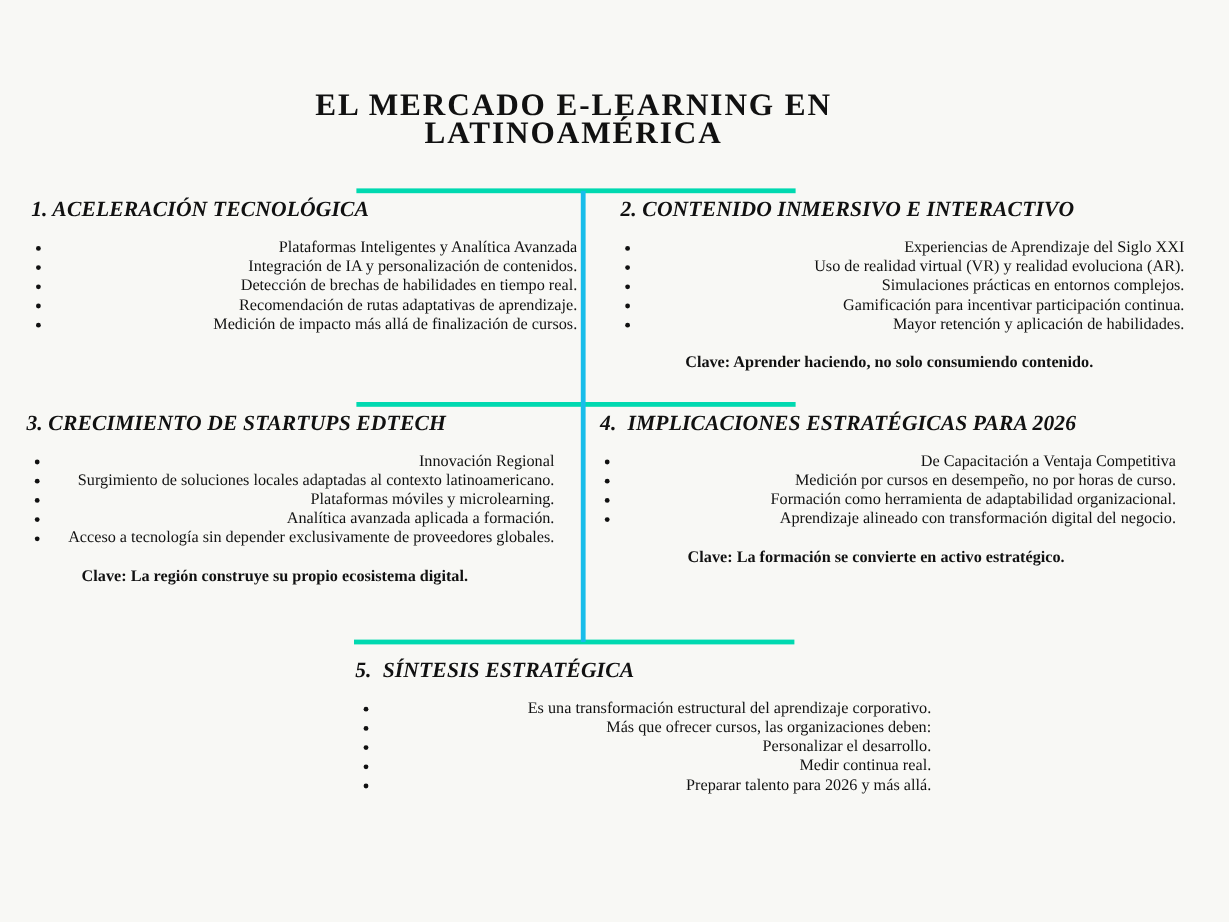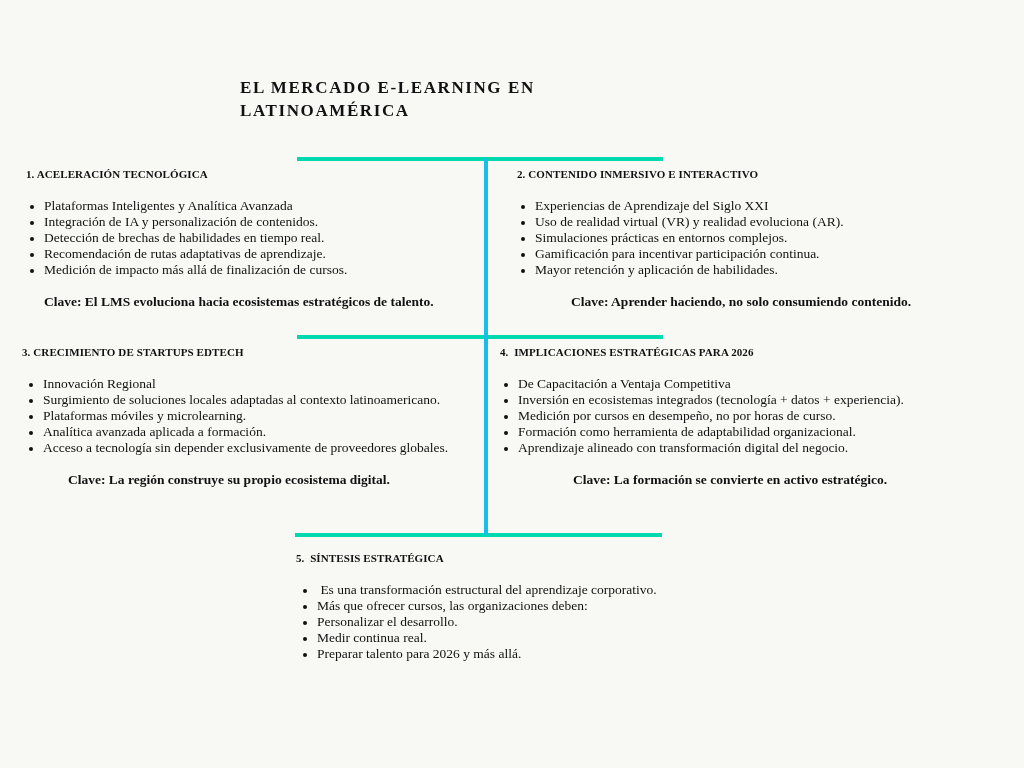--- a/index.html
+++ b/index.html
@@ -3,30 +3,30 @@
   <meta charset="utf-8">
   <style>
     html, body { margin:0; padding:0; }
     body {
       width:1024px; height:768px; position:relative; overflow:hidden;
       background:#f8f8f5; color:#111;
       font-family:"Liberation Serif","DejaVu Serif",serif;
     }
     .title {
       position:absolute; left:240px; top:76px; width:476px;
-      font-weight:bold; font-size:17px; line-height:23px;
+      text-align:center; font-weight:bold; font-size:26px; line-height:23px;
       letter-spacing:1.6px; color:#111;
     }
     .hline { position:absolute; height:4px; background:#00d9b0; }
     .vline { position:absolute; width:4px; background:#18bdea; }
     .section { position:absolute; font-size:13.5px; line-height:16px; }
     .section h2 {
-      margin:0; font-size:11px; font-weight:bold; line-height:16px; letter-spacing:0.1px;
+      margin:0; font-size:18px; font-weight:bold; line-height:16px; letter-spacing:0.1px;font-style:italic;
     }
-    .section ul { margin:16px 0 0 0; padding:0; list-style:none; }
+    .section ul { margin:16px 0 0 0; padding:0; list-style:none;text-align:right; }
     .section li { position:relative; padding-left:18px; }
     .section li::before {
       content:""; position:absolute; left:4px; top:7px; width:4px; height:4px;
       border-radius:50%; background:#111;
     }
     .clave { font-weight:bold; margin-top:16px; }
   </style>
 </head>
 <body>
 
@@ -42,21 +42,20 @@
 
 <div class="section" style="left:26px; top:166px; width:455px;">
   <h2>1. ACELERACIÓN TECNOLÓGICA</h2>
   <ul>
     <li>Plataformas Inteligentes y Analítica Avanzada</li>
     <li>Integración de IA y personalización de contenidos.</li>
     <li>Detección de brechas de habilidades en tiempo real.</li>
     <li>Recomendación de rutas adaptativas de aprendizaje.</li>
     <li>Medición de impacto más allá de finalización de cursos.</li>
   </ul>
-  <div class="clave" style="padding-left:18px;">Clave: El LMS evoluciona hacia ecosistemas estratégicos de talento.</div>
 </div>
 
 <div class="section" style="left:500px; top:166px; width:470px;margin-left:17px;">
   <h2>2. CONTENIDO INMERSIVO E INTERACTIVO</h2>
   <ul>
     <li>Experiencias de Aprendizaje del Siglo XXI</li>
     <li>Uso de realidad virtual (VR) y realidad evoluciona (AR).</li>
     <li>Simulaciones prácticas en entornos complejos.</li>
     <li>Gamificación para incentivar participación continua.</li>
     <li>Mayor retención y aplicación de habilidades.</li>
@@ -73,21 +72,20 @@
     <li>Analítica avanzada aplicada a formación.</li>
     <li>Acceso a tecnología sin depender exclusivamente de proveedores globales.</li>
   </ul>
   <div class="clave" style="padding-left:46px;">Clave: La región construye su propio ecosistema digital.</div>
 </div>
 
 <div class="section" style="left:500px; top:344px; width:480px;">
   <h2 style="white-space:pre;">4.  IMPLICACIONES ESTRATÉGICAS PARA 2026</h2>
   <ul>
     <li>De Capacitación a Ventaja Competitiva</li>
-    <li>Inversión en ecosistemas integrados (tecnología + datos + experiencia).</li>
     <li>Medición por cursos en desempeño, no por horas de curso.</li>
     <li>Formación como herramienta de adaptabilidad organizacional.</li>
     <li>Aprendizaje alineado con transformación digital del negocio.</li>
   </ul>
   <div class="clave" style="padding-left:73px;">Clave: La formación se convierte en activo estratégico.</div>
 </div>
 
 <div class="section" style="left:296px; top:550px; width:480px;">
   <h2 style="white-space:pre;">5.  SÍNTESIS ESTRATÉGICA</h2>
   <ul style="margin-left:3px;">

